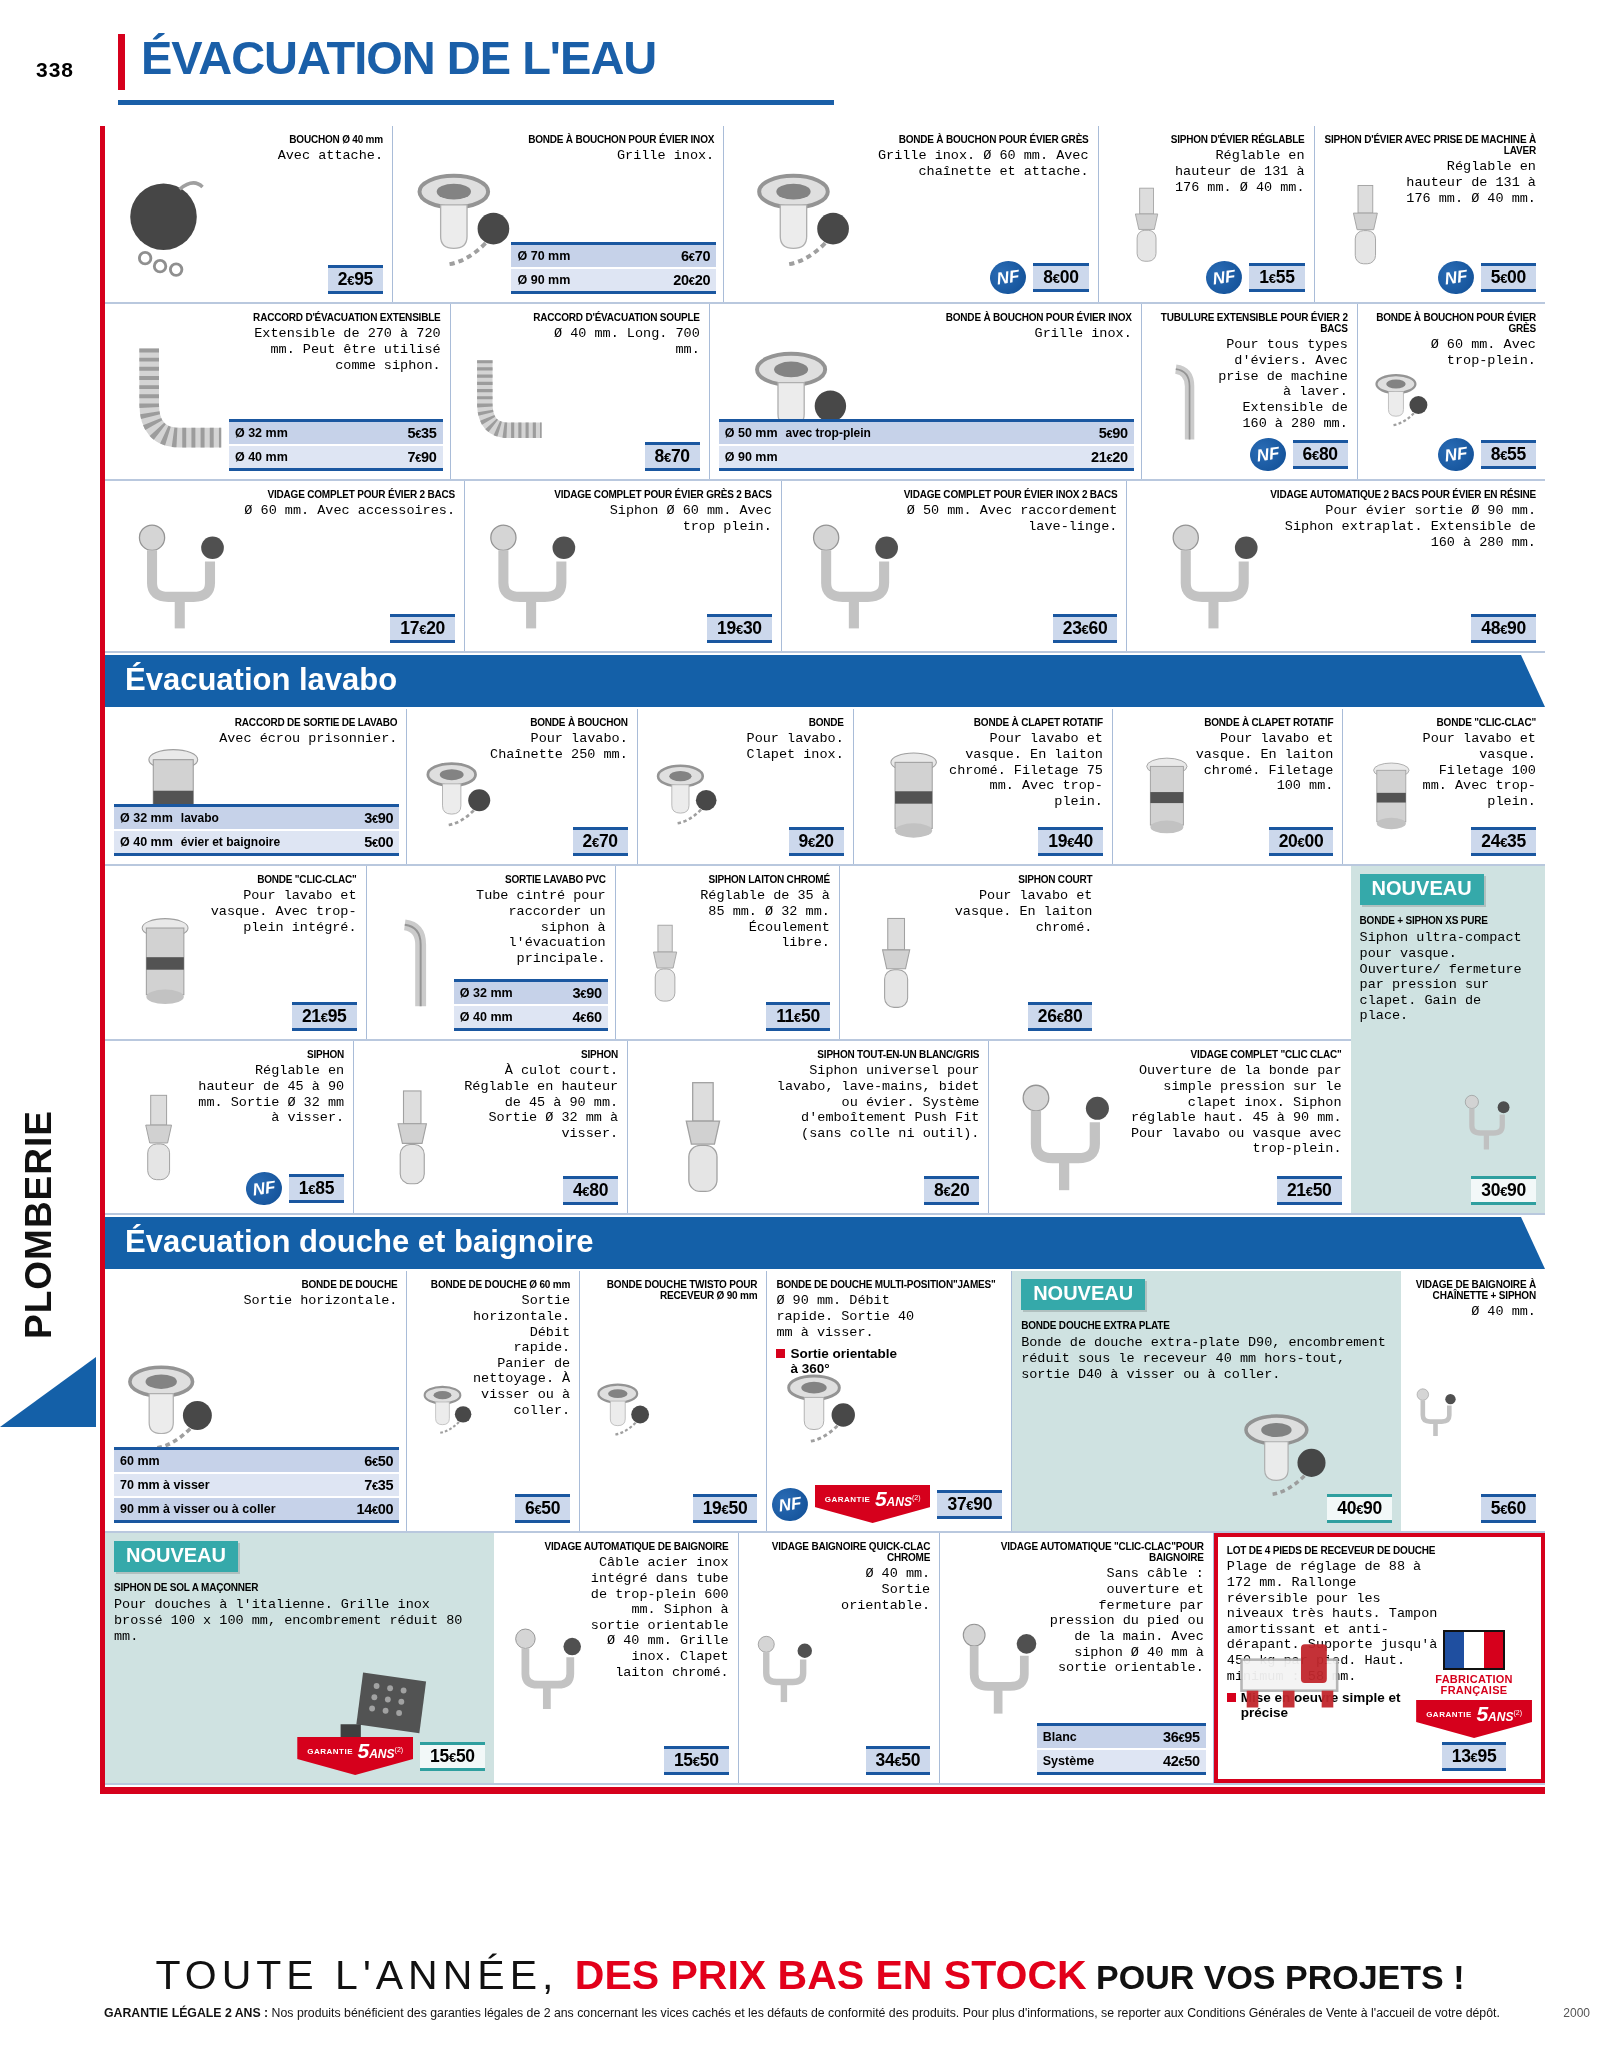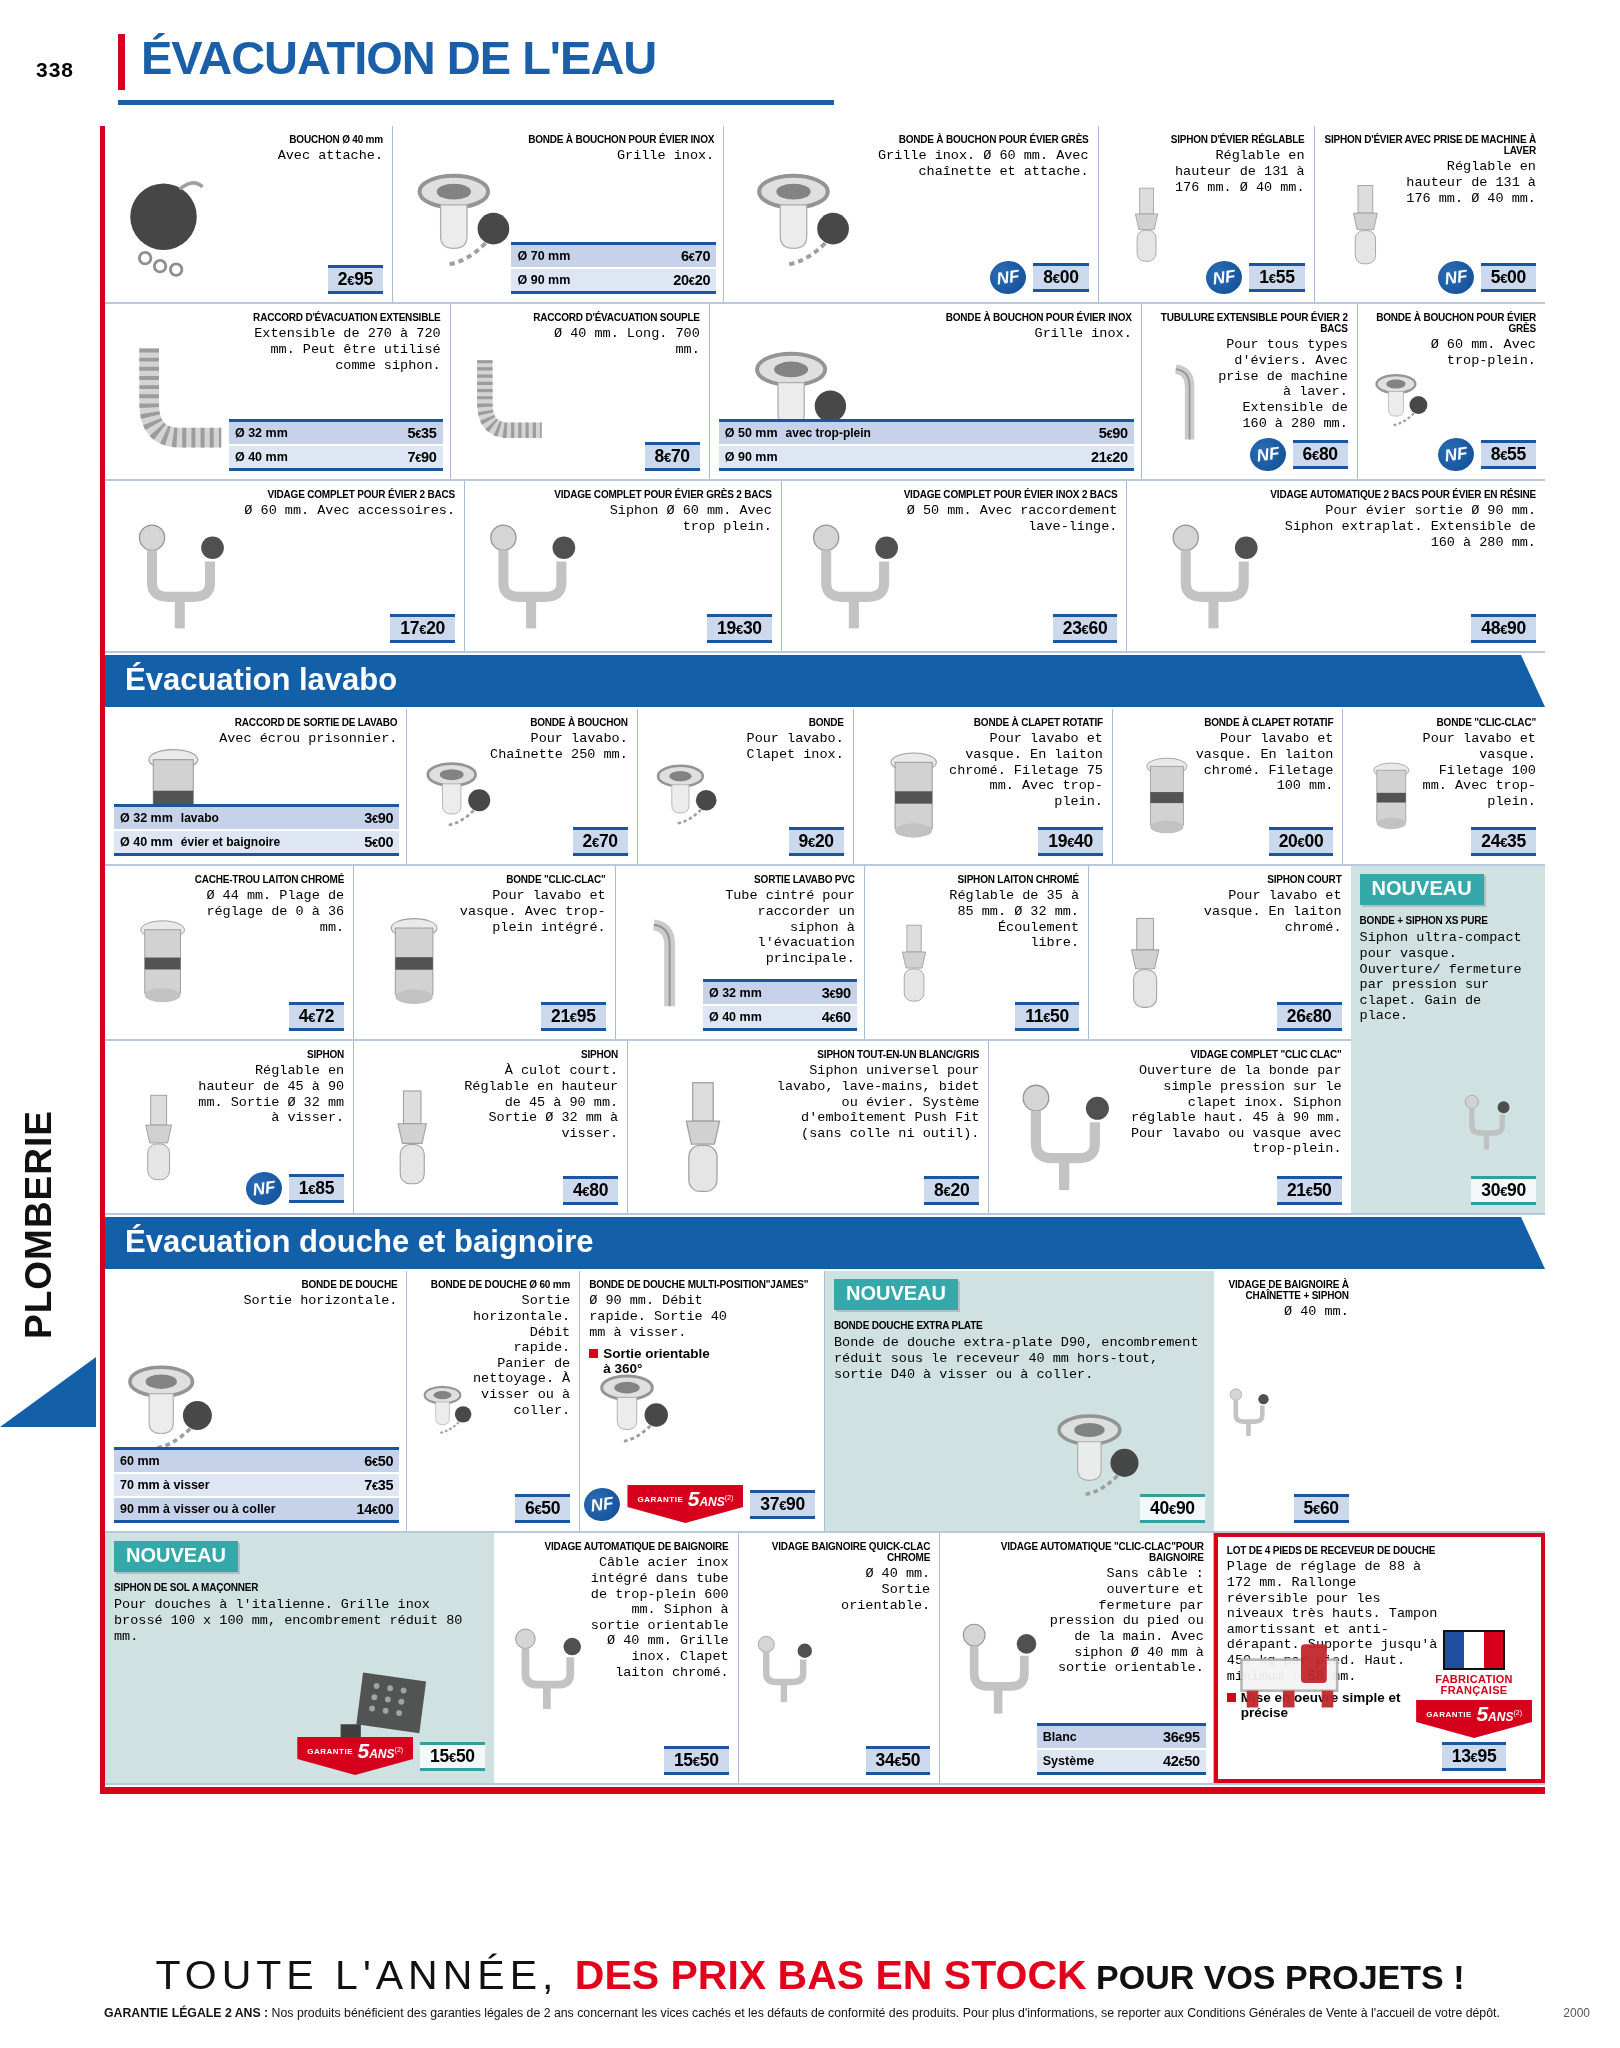--- a/index.html
+++ b/index.html
@@ -417,33 +417,20 @@
               <ellipse cx="50" cy="81" rx="18" ry="7" fill="#bfbfbf"></ellipse>
             </svg></div>
           <div class="price-row">
             <span class="price">24<span class="eu">€</span>35</span>
           </div>
         </div>
       </div>
       <div class="split splitwrap">
         <div class="split-left">
           <div class="prow" style="height: 175px;">
-            <div class="cell" style="width: 20%;">
-              <div class="cell-title">CACHE-TROU LAITON CHROMÉ</div>
-              <div class="cell-desc">Ø 44 mm. Plage de réglage de 0 à 36 mm.</div>
-              <div class="photo"><svg viewBox="0 0 100 100">
-                  <ellipse cx="50" cy="15" rx="22" ry="9" fill="#e8e8e8" stroke="#9a9a9a"></ellipse>
-                  <rect x="32" y="15" width="36" height="64" fill="#d0d0d0" stroke="#9a9a9a"></rect>
-                  <rect x="32" y="43" width="36" height="12" fill="#4a4a4a"></rect>
-                  <ellipse cx="50" cy="81" rx="18" ry="7" fill="#bfbfbf"></ellipse>
-                </svg></div>
-              <div class="price-row">
-                <span class="price">4<span class="eu">€</span>72</span>
-              </div>
-            </div>
             <div class="cell" style="width: 21%;">
               <div class="cell-title">BONDE "CLIC-CLAC"</div>
               <div class="cell-desc">Pour lavabo et vasque. Avec trop-plein intégré.</div>
               <div class="photo"><svg viewBox="0 0 100 100">
                   <ellipse cx="50" cy="15" rx="22" ry="9" fill="#e8e8e8" stroke="#9a9a9a"></ellipse>
                   <rect x="32" y="15" width="36" height="64" fill="#d0d0d0" stroke="#9a9a9a"></rect>
                   <rect x="32" y="43" width="36" height="12" fill="#4a4a4a"></rect>
                   <ellipse cx="50" cy="81" rx="18" ry="7" fill="#bfbfbf"></ellipse>
                 </svg></div>
               <div class="price-row">
@@ -589,20 +576,33 @@
           <div class="cell-desc">Sortie horizontale. Débit rapide. Panier de nettoyage. À visser ou à coller.</div>
           <div class="photo"><svg viewBox="0 0 100 100">
               <ellipse cx="40" cy="24" rx="26" ry="12" fill="#dedede" stroke="#8f8f8f" stroke-width="3"></ellipse>
               <ellipse cx="40" cy="24" rx="13" ry="6" fill="#7d7d7d"></ellipse>
               <path d="M30 34 h20 v24 q0 9 -10 9 q-10 0 -10 -9 z" fill="#ececec" stroke="#ababab"></path>
               <circle cx="70" cy="52" r="12" fill="#3f3f3f"></circle>
               <path d="M64 63 q-14 14 -28 16" stroke="#9a9a9a" stroke-width="3" fill="none" stroke-dasharray="4 3"></path>
             </svg></div>
           <div class="price-row">
             <span class="price">6<span class="eu">€</span>50</span>
+          </div>
+        </div>
+        <div class="cell" style="width: 13%;">
+          <div class="cell-title">BONDE DOUCHE TWISTO POUR RECEVEUR Ø 90 mm</div>
+          <div class="photo"><svg viewBox="0 0 100 100">
+              <ellipse cx="40" cy="24" rx="26" ry="12" fill="#dedede" stroke="#8f8f8f" stroke-width="3"></ellipse>
+              <ellipse cx="40" cy="24" rx="13" ry="6" fill="#7d7d7d"></ellipse>
+              <path d="M30 34 h20 v24 q0 9 -10 9 q-10 0 -10 -9 z" fill="#ececec" stroke="#ababab"></path>
+              <circle cx="70" cy="52" r="12" fill="#3f3f3f"></circle>
+              <path d="M64 63 q-14 14 -28 16" stroke="#9a9a9a" stroke-width="3" fill="none" stroke-dasharray="4 3"></path>
+            </svg></div>
+          <div class="price-row">
+            <span class="price">19<span class="eu">€</span>50</span>
           </div>
         </div>
         <div class="cell left" style="width: 17%;">
           <div class="cell-title">BONDE DE DOUCHE MULTI-POSITION"JAMES"</div>
           <div class="cell-desc">Ø 90 mm. Débit rapide. Sortie 40 mm à visser.</div>
           <div class="bullet">
             <span class="redsq"></span>
             <span>Sortie orientable à 360°</span>
           </div>
           <div class="photo"><svg viewBox="0 0 100 100">

